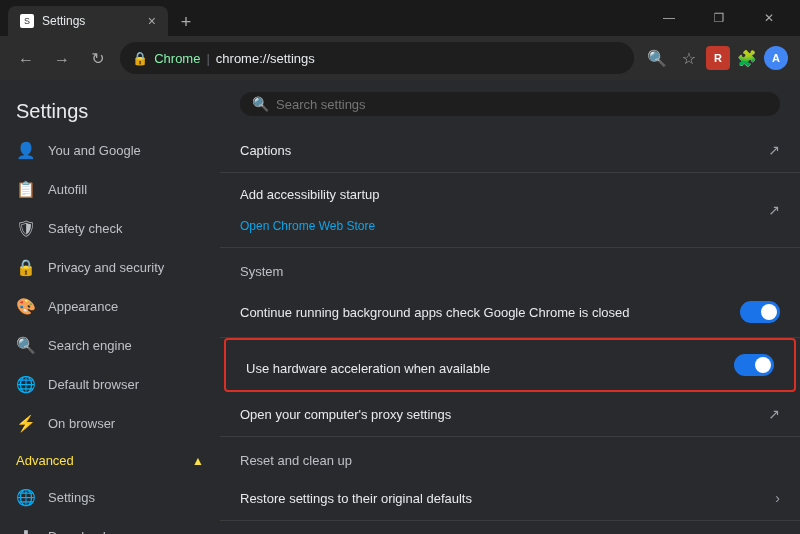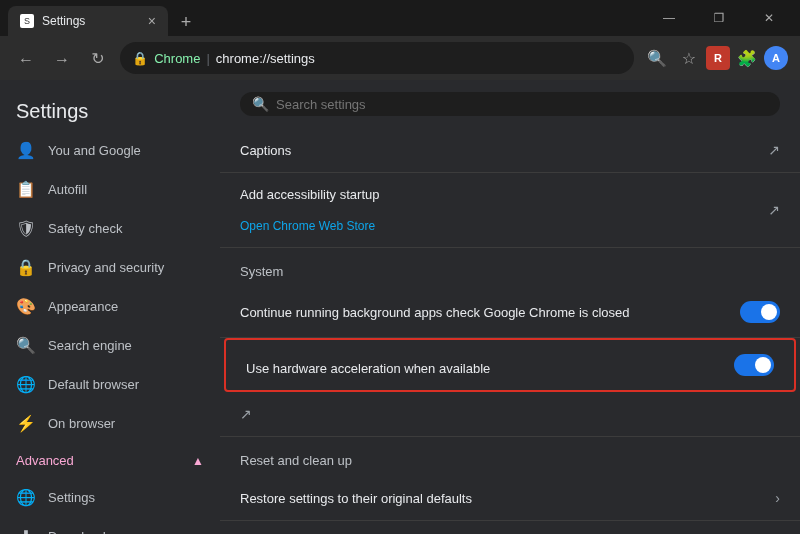--- a/index.html
+++ b/index.html
@@ -143,21 +143,21 @@
       color: #bdc1c6;
       font-size: 13px;
     }
     .sidebar-icon { font-size: 16px; width: 20px; text-align: center; }
     .sidebar-section-header {
       display: flex;
       align-items: center;
       padding: 10px 16px;
       gap: 28px;
       cursor: pointer;
-      color: #f9a8d4;
+      color: #fde047;
       font-size: 13px;
       font-weight: 500;
     }
     .section-arrow { margin-left: auto; font-size: 12px; }
 
     
     .content {
       flex: 1;
       background: #292a2d;
       overflow-y: auto;
@@ -395,20 +395,23 @@
         <div class="setting-title">Use hardware acceleration when available</div>
       </div>
       <div class="toggle">
         <div class="toggle-track on">
           <div class="toggle-thumb"></div>
         </div>
       </div>
     </div>
 
     <div class="setting-row">
+      <div class="setting-text">
+        <div class="setting-title">Open your computer's proxy settings</div>
+      </div>
       <span class="external-icon">↗</span>
     </div>
 
     <div class="section-label">Reset and clean up</div>
 
     <div class="setting-row">
       <div class="setting-text">
         <div class="setting-title">Restore settings to their original defaults</div>
       </div>
       <span class="chevron-icon">›</span>

